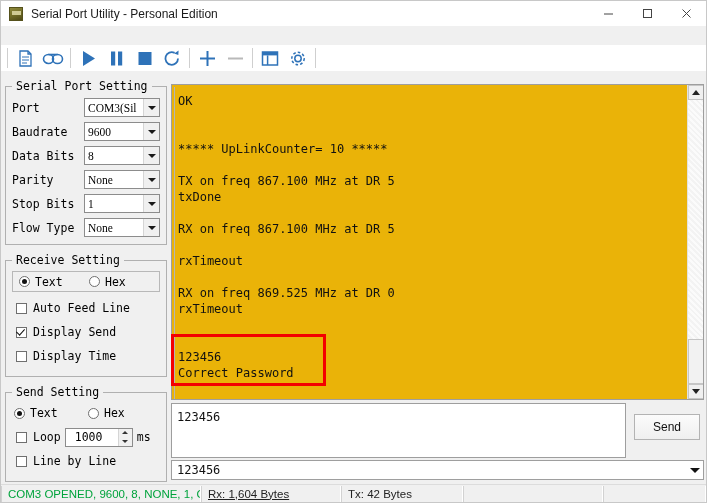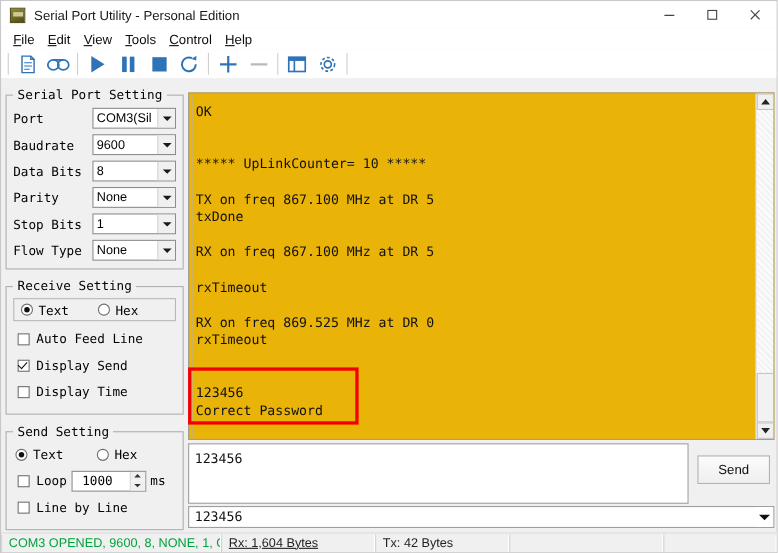--- a/index.html
+++ b/index.html
@@ -159,21 +159,21 @@
     flex: 1;
     height: 19px;
     background: #fff;
     border: 1px solid #8c8c8c;
     box-sizing: border-box;
     display: flex;
     align-items: center;
     overflow: hidden;
   }
   .combo .cval {
-    font-family: Liberation Sans, sans-serif;
+    font-family: Liberation Serif, serif;
     font-size: 11.5px;
     padding-left: 3px;
     white-space: nowrap;
     overflow: hidden;
     flex: 1;
   }
   .combo .carrow {
     width: 15px;
     height: 17px;
     flex: none;
@@ -493,28 +493,20 @@
       </div>
       <div class="win-btn">
         <svg width="13" height="13" viewBox="0 0 13 13">
           <line x1="2.5" y1="2.5" x2="10.5" y2="10.5" stroke="#444" stroke-width="1"></line>
           <line x1="10.5" y1="2.5" x2="2.5" y2="10.5" stroke="#444" stroke-width="1"></line>
         </svg>
       </div>
     </div>
   </div>
 
-  <div class="menubar">
-    <div class="menu-item"><u>F</u><span>ile</span></div>
-    <div class="menu-item"><u>E</u><span>dit</span></div>
-    <div class="menu-item"><u>V</u><span>iew</span></div>
-    <div class="menu-item"><u>T</u><span>ools</span></div>
-    <div class="menu-item"><u>C</u><span>ontrol</span></div>
-    <div class="menu-item"><u>H</u><span>elp</span></div>
-  </div>
 
   <div class="toolbar">
     <div class="tb-sep"></div>
 
     <div class="tb-btn">
       <svg width="19" height="19" viewBox="0 0 19 19">
         <path d="M4 2 h8 l3 3 v12 h-11 z" fill="#fff" stroke="#2e72b8" stroke-width="1.3"></path>
         <path d="M12 2 v3 h3" fill="none" stroke="#2e72b8" stroke-width="1.3"></path>
         <line x1="6" y1="8" x2="13" y2="8" stroke="#2e72b8" stroke-width="1"></line>
         <line x1="6" y1="11" x2="13" y2="11" stroke="#2e72b8" stroke-width="1"></line>

